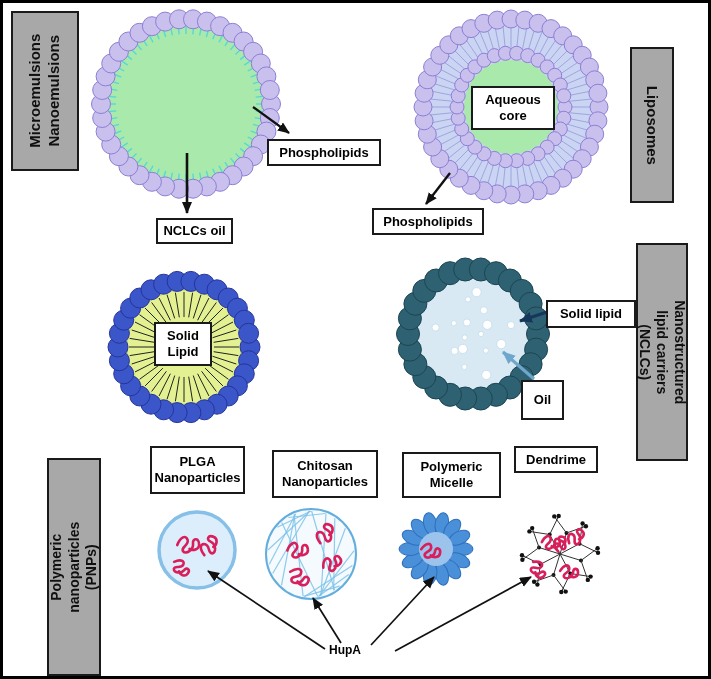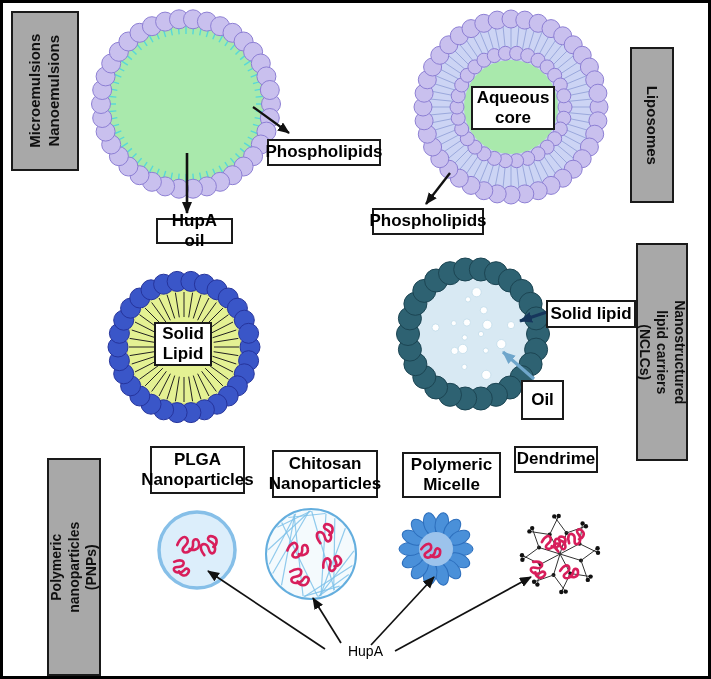--- a/index.html
+++ b/index.html
@@ -4,22 +4,22 @@
 <style>
   *{margin:0;padding:0;box-sizing:border-box}
   html,body{background:#9a9a9a}
   body{font-family:"Liberation Sans",sans-serif}
   .figure{position:relative;width:711px;height:679px;background:#ffffff;border:3px solid #000;overflow:hidden}
   .figure svg{position:absolute;left:0;top:0}
   .panel{position:absolute;background:#a8a8a8;border:2px solid #1a1a1a;display:flex;align-items:center;justify-content:center}
   .vtext{font-weight:bold;color:#101010;text-align:center;line-height:1.25;font-size:15px}
   .rot-ccw{transform:rotate(-90deg)}
   .rot-cw{transform:rotate(90deg)}
-  .callout{position:absolute;background:#fff;border:2px solid #1a1a1a;display:flex;align-items:center;justify-content:center;text-align:center;font-weight:bold;font-size:17px;line-height:1.2;color:#000;padding:2px}
-  .hupa{position:absolute;font-weight:normal;font-size:14px;color:#000;text-align:right}
+  .callout{position:absolute;background:#fff;border:2px solid #1a1a1a;display:flex;align-items:center;justify-content:center;text-align:center;font-weight:bold;font-size:13px;line-height:1.2;color:#000;padding:2px}
+  .hupa{position:absolute;font-weight:bold;font-size:12px;color:#000;text-align:left}
 </style>
 </head>
 <body>
 
 <div class="figure">
 
   <svg id="art" width="705" height="673" viewBox="0 0 705 673">
     <defs>
       <marker id="ah" markerUnits="userSpaceOnUse" markerWidth="13" markerHeight="11" refX="11" refY="5" orient="auto">
           <path d="M0,0 L12,5 L0,10 z" fill="#111111"></path>
@@ -520,21 +520,21 @@
     <div class="vtext rot-cw" style="width:146px">Liposomes</div>
   </div>
   <div class="panel" style="left:633px;top:240px;width:52px;height:218px">
     <div class="vtext rot-cw" style="width:200px;font-size:14px">Nanostructured lipid carriers (NCLCs)</div>
   </div>
   <div class="panel" style="left:44px;top:455px;width:54px;height:218px">
     <div class="vtext rot-ccw" style="width:170px;font-size:14px">Polymeric nanoparticles (PNPs)</div>
   </div>
 
   <div class="callout" style="left:264px;top:136px;width:114px;height:27px">Phospholipids</div>
-  <div class="callout" style="left:153px;top:215px;width:77px;height:26px">HupA oil</div>
+  <div class="callout" style="left:153px;top:215px;width:77px;height:26px">NCLCs oil</div>
   <div class="callout" style="left:468px;top:83px;width:84px;height:44px">Aqueous core</div>
   <div class="callout" style="left:369px;top:205px;width:112px;height:27px">Phospholipids</div>
   <div class="callout" style="left:151px;top:319px;width:58px;height:44px">Solid Lipid</div>
   <div class="callout" style="left:543px;top:297px;width:90px;height:28px">Solid lipid</div>
   <div class="callout" style="left:518px;top:377px;width:43px;height:40px">Oil</div>
   <div class="callout" style="left:269px;top:447px;width:106px;height:48px">Chitosan Nanoparticles</div>
   <div class="callout" style="left:147px;top:443px;width:95px;height:48px">PLGA Nanoparticles</div>
   <div class="callout" style="left:511px;top:443px;width:84px;height:27px">Dendrime</div>
   <div class="callout" style="left:399px;top:449px;width:99px;height:46px">Polymeric Micelle</div>
 

